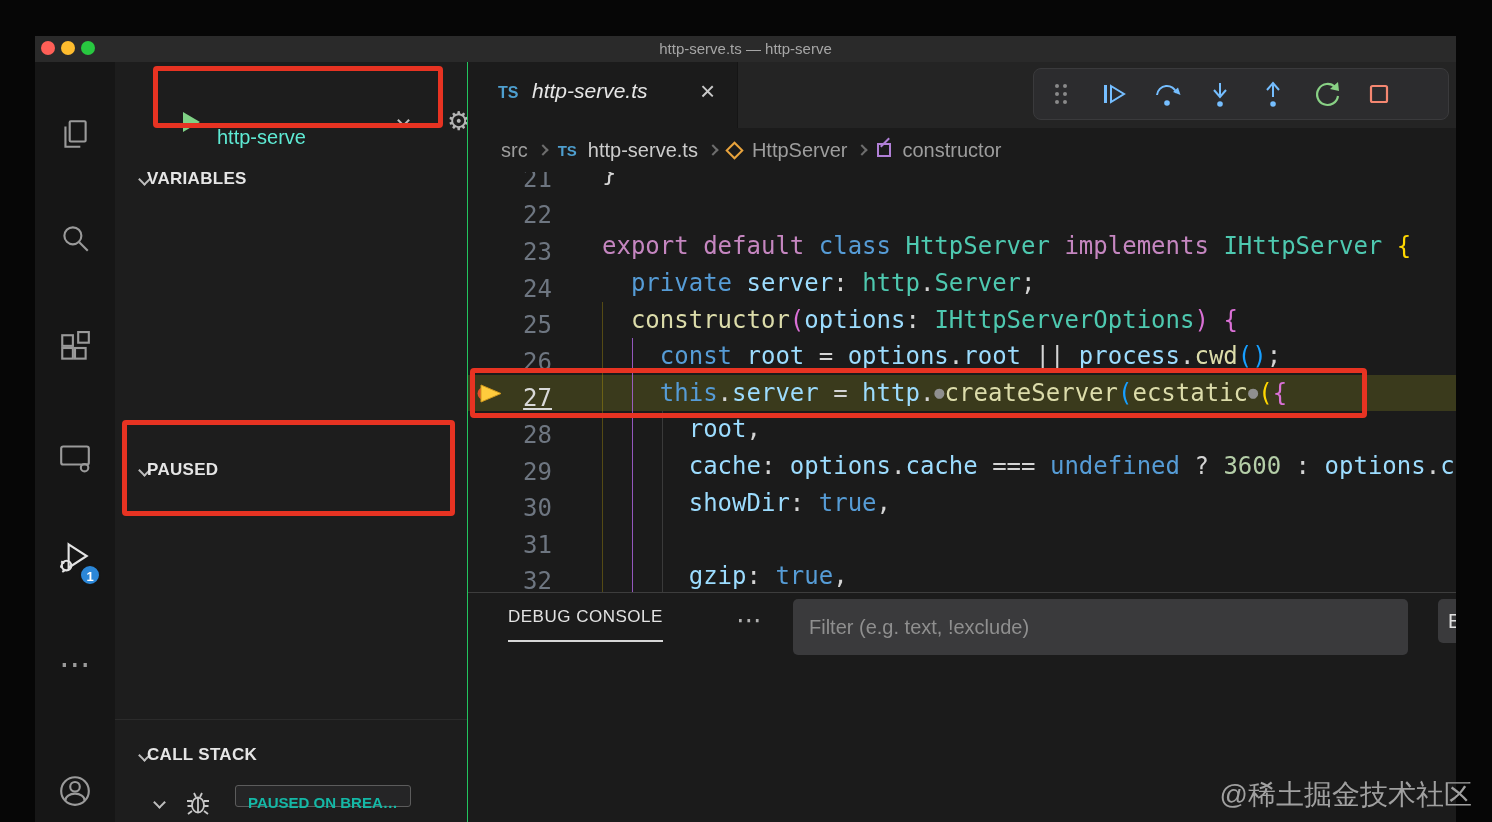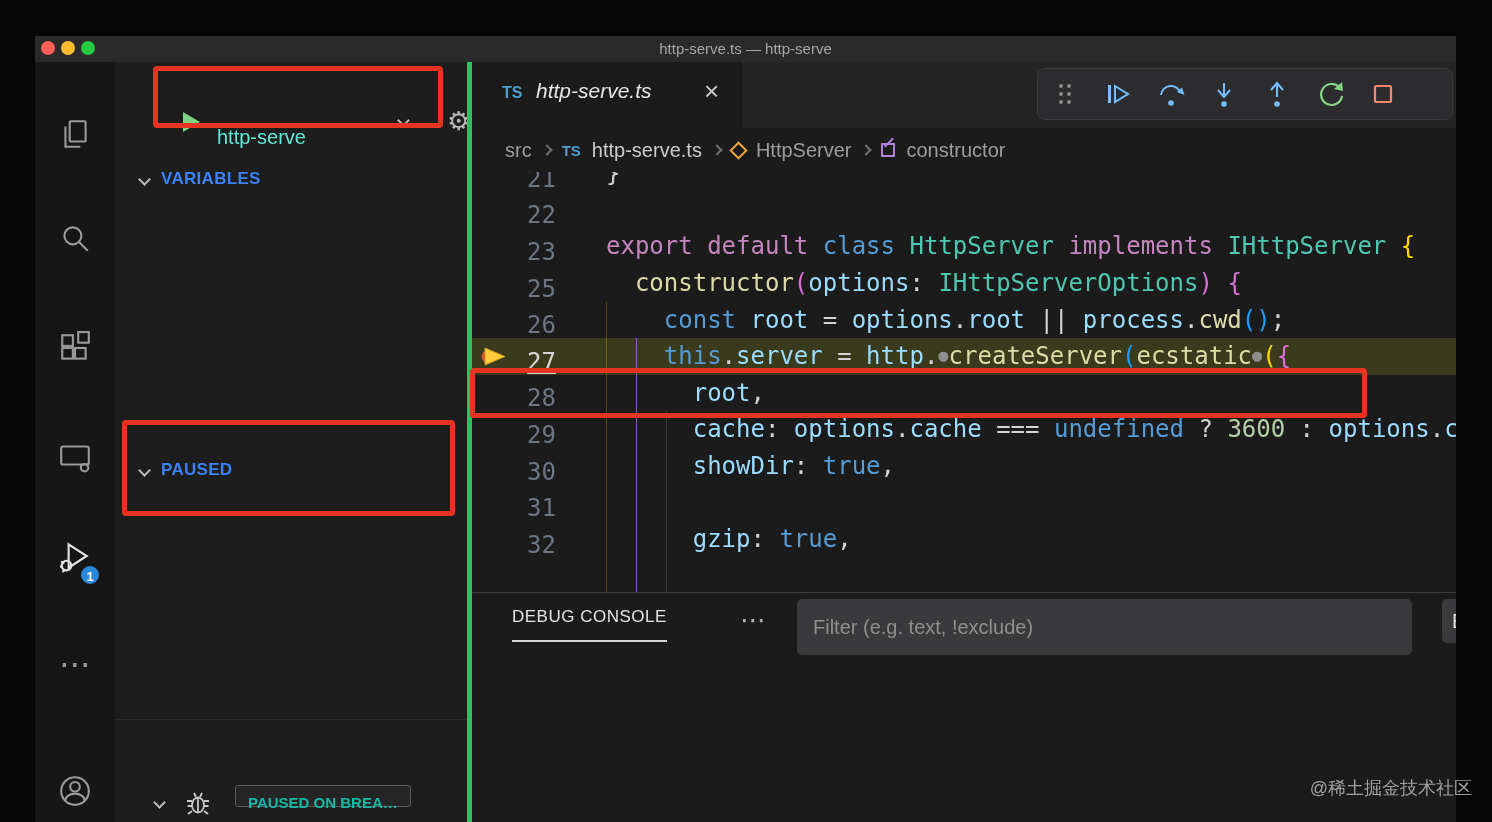--- a/index.html
+++ b/index.html
@@ -31,33 +31,33 @@
   .chev.right { transform:rotate(45deg); }
   .chev.down  { transform:rotate(135deg); }
   .cfg-row { position:absolute; left:0; top:38px; width:352px; height:46px; }
   .cfg-play { position:absolute; left:68px; top:12px; width:0; height:0;
     border-left:17px solid #7fd185; border-top:10px solid transparent; border-bottom:10px solid transparent; }
   .cfg-label { position:absolute; left:102px; top:26px; font-size:20px; color:#5eead4; }
   .cfg-chev { position:absolute; left:284px; top:16px; }
   .cfg-gear { position:absolute; left:332px; top:6px; font-size:26px; color:#b5b5b5; }
   .sec-header { position:absolute; left:0; width:352px; height:30px; }
   .sec-header .chev { position:absolute; left:25px; top:9px; }
-  .sec-header .lbl { position:absolute; left:46px; top:3px; font-size:17px; font-weight:bold; color:#3b82f6; letter-spacing:0.3px; }
+  .sec-header .lbl { position:absolute; left:32px; top:3px; font-size:17px; font-weight:bold; color:#e5e5e5; letter-spacing:0.3px; }
   .tree-row { position:absolute; left:0; width:352px; height:44px; font-family:"DejaVu Sans Mono",monospace; font-size:19px; line-height:44px; white-space:pre; overflow:hidden; }
   .callstack-zone { position:absolute; left:0; top:657px; width:352px; height:103px; border-top:1px solid #2b2b2b; }
   .paused-row { position:absolute; left:0; top:61px; width:352px; height:44px; }
   .paused-row .chev { position:absolute; left:40px; top:17px; }
   .bug-icon { position:absolute; left:68px; top:7px; }
   .bug-icon svg { stroke:#c8c8c8; fill:none; stroke-width:1.8; }
   .paused-badge { position:absolute; left:120px; top:4px; height:22px; padding:0 12px; line-height:33px;
     background:#252526; border:1px solid #5c5c5c; border-radius:3px;
     color:#14b8a6; font-size:15px; font-weight:bold; white-space:nowrap; }
 
   
-  .editor { position:absolute; left:432px; top:26px; width:989px; height:760px; background:#1b1b1b; border-left:5px solid #22c55e; }
+  .editor { position:absolute; left:432px; top:26px; width:989px; height:760px; background:#1b1b1b; border-left:1px solid #22c55e; }
   .tabstrip { position:absolute; left:0; top:0; width:989px; height:66px; background:#242424; }
   .tab { position:absolute; left:0; top:0; width:270px; height:66px; background:#1b1b1b; border-right:1px solid #151515; }
   .tab-ts { position:absolute; left:30px; top:22px; font-size:16px; font-weight:bold; color:#4e9fcf; }
   .tab-title { position:absolute; left:64px; top:17px; font-size:21px; font-style:italic; color:#e6e6e6; }
   .tab-close { position:absolute; left:232px; top:14px; font-size:26px; color:#c9c9c9; }
   .dbg-toolbar { position:absolute; left:565px; top:6px; width:416px; height:52px; background:#2c2c2e;
     border:1px solid #3a3a3c; border-radius:8px; display:flex; align-items:center; padding-left:10px; gap:19px; }
   .dbg-btn { width:34px; height:34px; display:flex; align-items:center; justify-content:center; }
   .breadcrumbs { position:absolute; left:0; top:66px; width:989px; height:44px; display:flex; align-items:center;
     padding-left:33px; gap:11px; font-size:20px; color:#9d9d9d; }
@@ -97,21 +97,21 @@
     font-family:"Liberation Sans",sans-serif; }
   .panel-filter::placeholder { color:#8f8f8f; }
   .panel-edge { position:absolute; left:970px; top:6px; width:44px; height:44px; background:#3a3a3c;
     border-radius:5px; color:#e0e0e0; font-size:20px; line-height:44px; padding-left:10px; }
 
   
   .anno { position:absolute; border:5px solid #e73322; border-radius:4px; z-index:60; pointer-events:none; }
   #anno-config { left:153px; top:66px;  width:290px; height:62px; }
   #anno-watch  { left:122px; top:420px; width:333px; height:96px; }
   #anno-line   { left:470px; top:368px; width:897px; height:50px; }
-  .watermark { position:absolute; right:20px; top:776px; font-size:18px; color:#a0a0a0; z-index:70; }
+  .watermark { position:absolute; right:20px; top:776px; font-size:28px; color:#a0a0a0; z-index:70; }
 </style>
 </head>
 <body>
 
 <div class="stage">
   <div class="window">
 
     <div class="titlebar">
       <span class="tl red"></span>
       <span class="tl yel"></span>
@@ -198,20 +198,24 @@
 
       <div class="sec-header" style="top:395px">
         <span class="chev down"></span>
         <span class="lbl">PAUSED</span>
       </div>
       <div class="tree-row" style="top:431px; padding-left:70px">
         
       </div>
 
       <div class="callstack-zone">
+        <div class="sec-header" style="top:22px">
+          <span class="chev down"></span>
+          <span class="lbl">CALL STACK</span>
+        </div>
         <div class="paused-row">
           <span class="chev down"></span>
           <span class="bug-icon">
             <svg width="30" height="30" viewBox="0 0 30 30">
                 <ellipse cx="15" cy="17" rx="6" ry="7.5"></ellipse>
                 <path d="M15 9.5 v15 M11 5 l2 4 M19 5 l-2 4 M9 13 H4 M9 18 H4.5 M9 23 l-4 3 M21 13 h5 M21 18 h4.5 M21 23 l4 3"></path>
               </svg>
           </span>
           <span class="paused-badge">PAUSED ON BREA…</span>
         </div>
@@ -304,20 +308,25 @@
               <span class="line-num">22</span>
               <span class="line-text"></span>
             </div>
             <div class="code-line">
               <span class="gutter"></span>
               <span class="line-num">23</span>
               <span class="line-text"><span class="tk-ctl">export</span><span class="tk-pln"> </span><span class="tk-ctl">default</span><span class="tk-pln"> </span><span class="tk-kw">class</span><span class="tk-pln"> </span><span class="tk-type">HttpServer</span><span class="tk-pln"> </span><span class="tk-ctl">implements</span><span class="tk-pln"> </span><span class="tk-type">IHttpServer</span><span class="tk-pln"> </span><span class="tk-b1">{</span></span>
             </div>
             <div class="code-line">
               <span class="gutter"></span>
+              <span class="line-num">24</span>
+              <span class="line-text"><span class="tk-pln">  </span><span class="tk-kw">private</span><span class="tk-pln"> </span><span class="tk-var">server</span><span class="tk-pln">: </span><span class="tk-type">http</span><span class="tk-pln">.</span><span class="tk-type">Server</span><span class="tk-pln">;</span></span>
+            </div>
+            <div class="code-line">
+              <span class="gutter"></span>
               <span class="line-num">25</span>
               <span class="line-text"><span class="tk-pln">  </span><span class="tk-fn">constructor</span><span class="tk-b2">(</span><span class="tk-var">options</span><span class="tk-pln">: </span><span class="tk-type">IHttpServerOptions</span><span class="tk-b2">)</span><span class="tk-pln"> </span><span class="tk-b2">{</span></span>
             </div>
             <div class="code-line">
               <span class="gutter"></span>
               <span class="line-num">26</span>
               <span class="line-text"><span class="tk-pln">    </span><span class="tk-kw">const</span><span class="tk-pln"> </span><span class="tk-var">root</span><span class="tk-pln"> = </span><span class="tk-var">options</span><span class="tk-pln">.</span><span class="tk-var">root</span><span class="tk-pln"> || </span><span class="tk-var">process</span><span class="tk-pln">.</span><span class="tk-fn">cwd</span><span class="tk-b3">()</span><span class="tk-pln">;</span></span>
             </div>
             <div class="code-line current">
               <span class="gutter">

